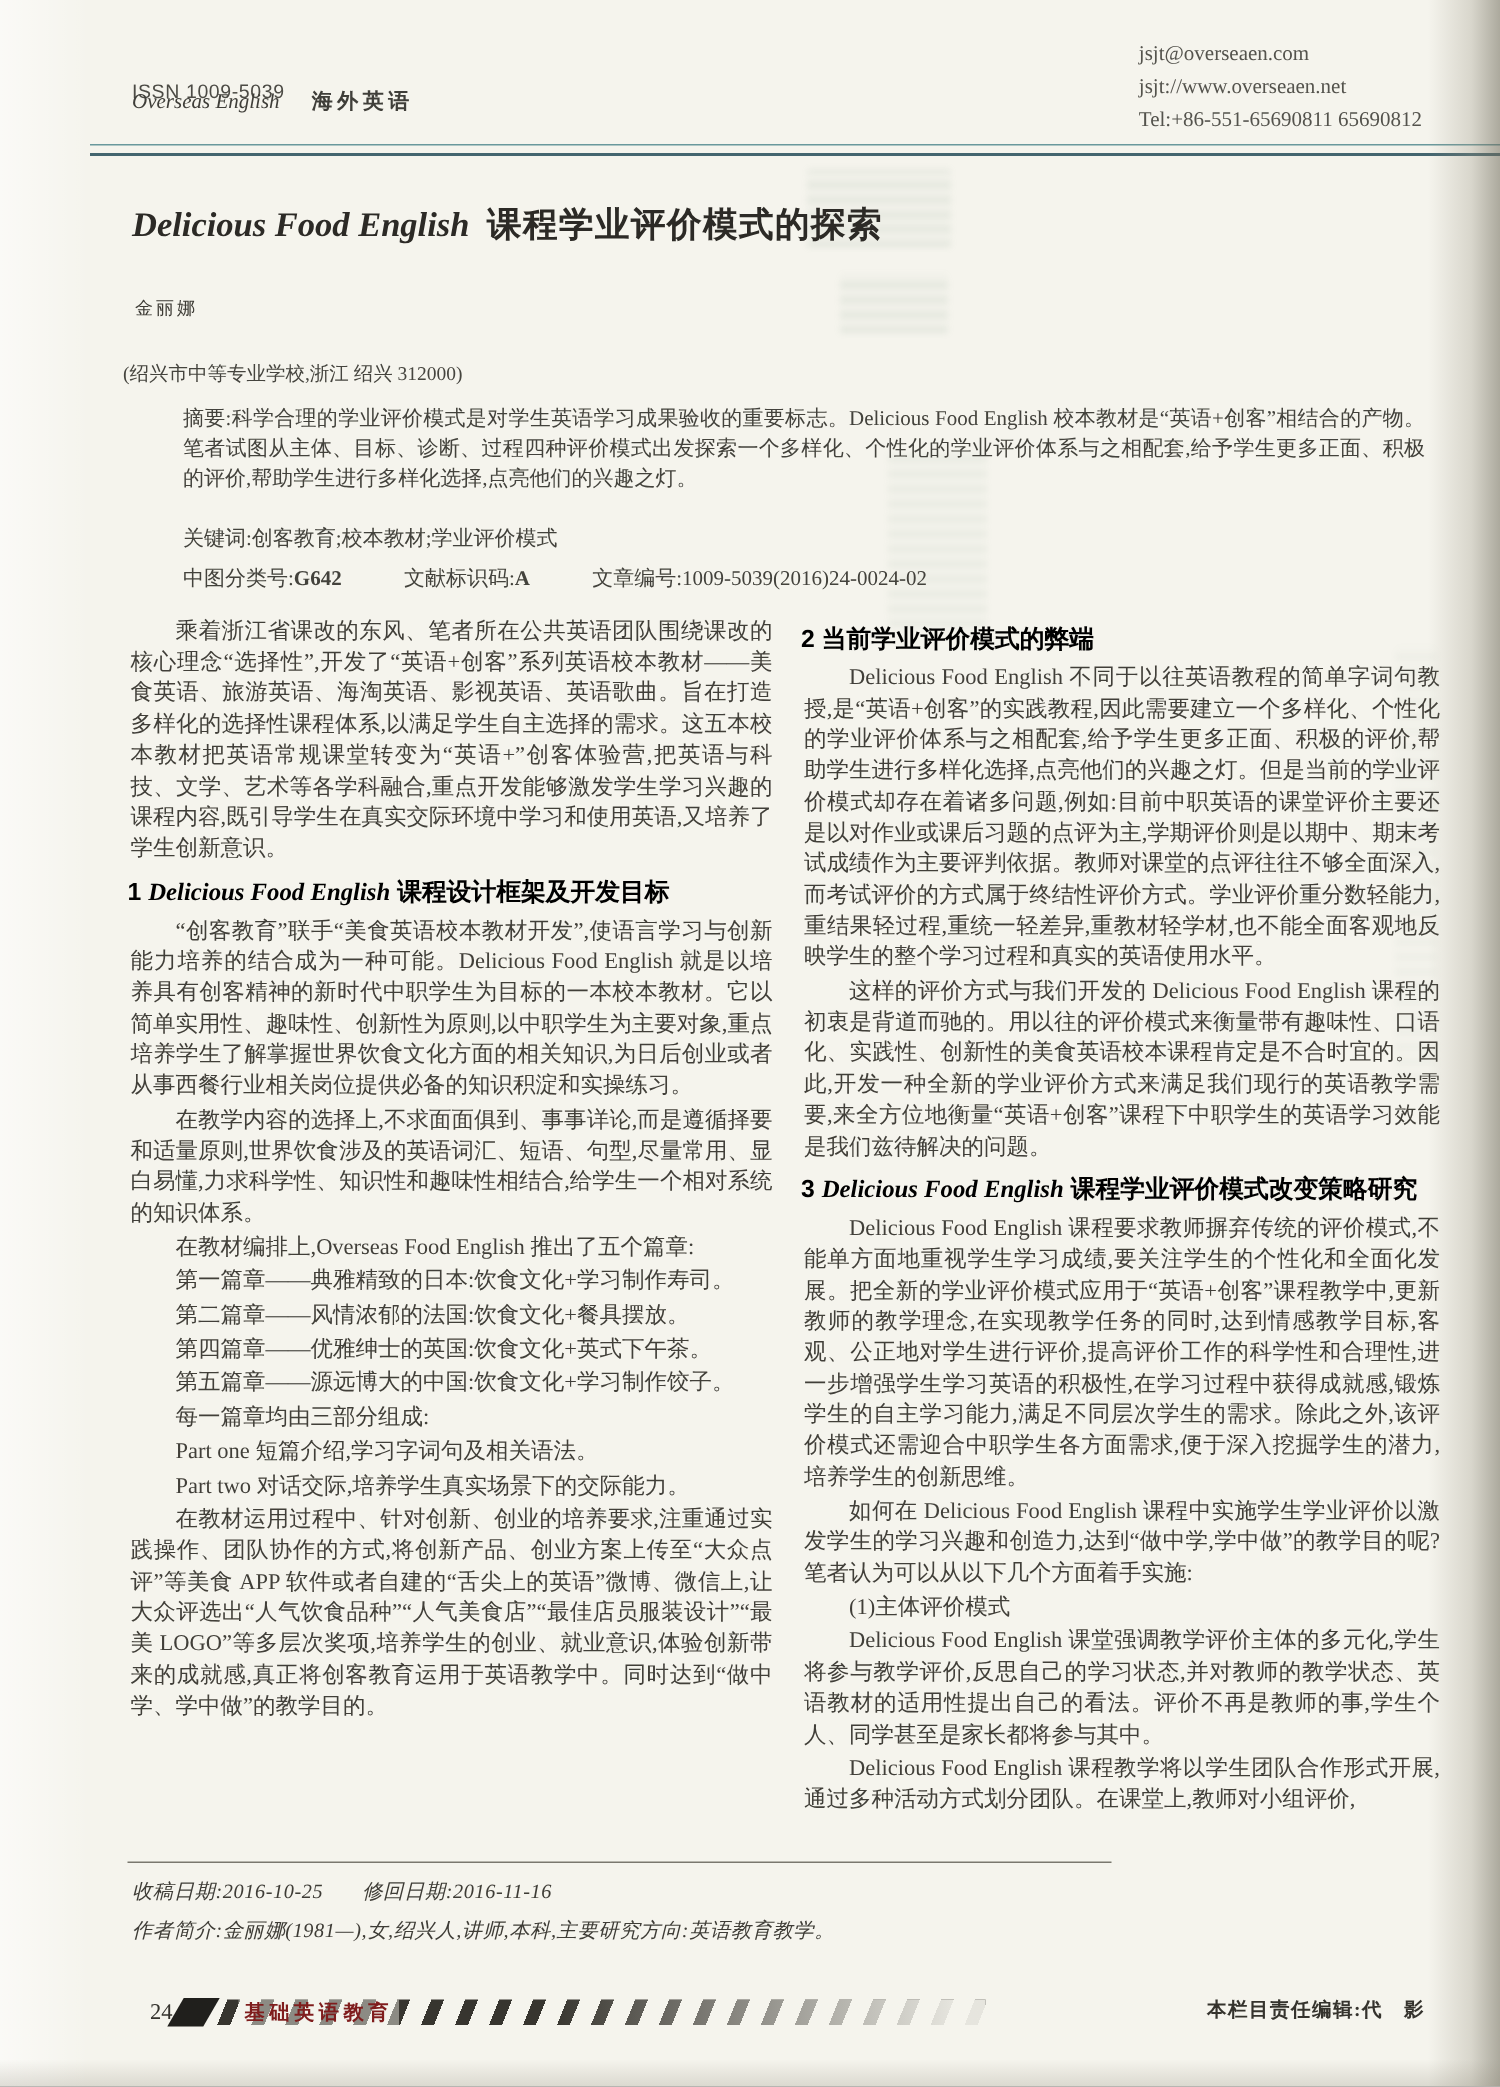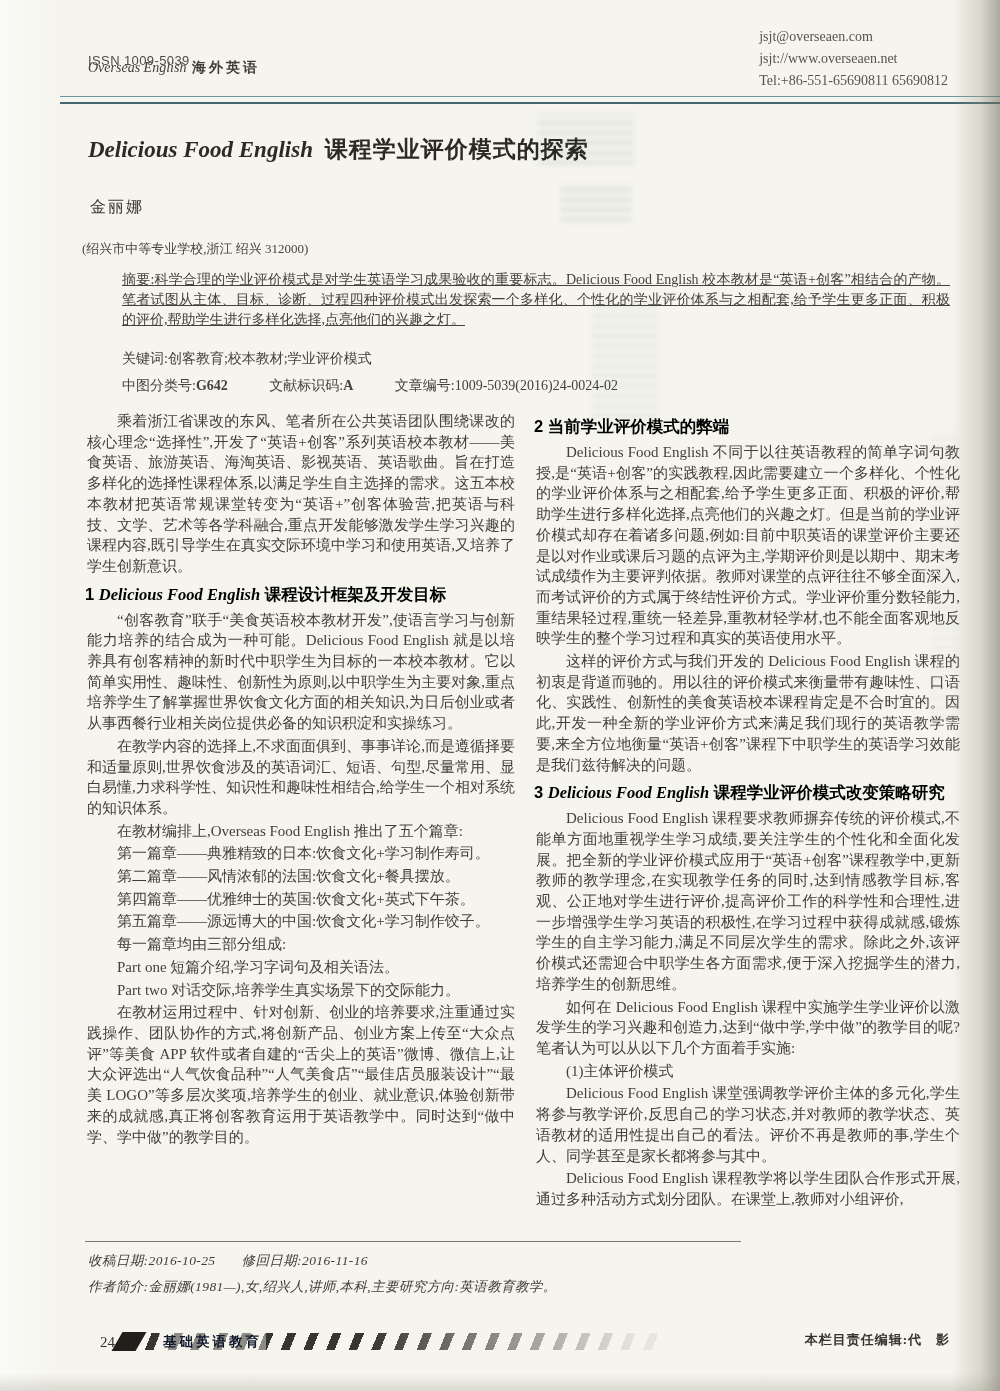--- a/index.html
+++ b/index.html
@@ -19,36 +19,36 @@
 
   
   .ghost { position:absolute; filter:blur(2px); opacity:.5; border-radius:2px;
     background:repeating-linear-gradient(0deg, rgba(130,158,136,.30) 0 4px, rgba(130,158,136,.06) 4px 10px); }
 
   
   .issn { position:absolute; left:88px; top:53px; font-size:13px; color:#4c4b45;
     font-family:"Liberation Sans","DejaVu Sans",sans-serif; letter-spacing:.4px; }
   .journal { position:absolute; left:88px; top:59px; font-size:14px; color:#3f3e39; }
   .journal .en { font-style:italic; font-family:"Liberation Serif",serif; }
-  .journal .cn { font-weight:bold; font-family:Liberation Serif, serif; letter-spacing:3px; margin-left:2px; }
+  .journal .cn { font-weight:bold; font-family:Liberation Serif, serif; letter-spacing:3px; margin-left:18px; }
   .contact { position:absolute; right:52px; top:26px; text-align:left; font-size:14px;
     color:#54534d; line-height:22px; }
   .head-rule { position:absolute; left:60px; right:0px; top:96px; height:5px;
     border-top:1px solid #69989c; border-bottom:2px solid #44656f; }
 
   
   .title { position:absolute; left:88px; top:134px; font-size:23px; color:#2c2a26; white-space:nowrap; }
   .title .en { font-family:"Liberation Serif",serif; font-style:italic; font-weight:bold; }
   .title .cn { font-family:"Liberation Sans","DejaVu Sans",sans-serif; font-weight:bold; letter-spacing:1px; margin-left:6px; }
-  .author { position:absolute; left:90px; top:197px; font-size:16px; color:#3c3a34; letter-spacing:2px; }
+  .author { position:absolute; left:90px; top:197px; font-size:12px; color:#3c3a34; letter-spacing:2px; }
   .affil { position:absolute; left:82px; top:240px; font-size:13px; color:#45443e; }
 
   
   .abstract { position:absolute; left:122px; top:270px; width:828px; font-size:14px;
-    line-height:20px; text-align:justify; color:#43423c;text-decoration:underline; }
+    line-height:20px; text-align:justify; color:#43423c; }
   .abstract .lbl { }
   .kw { position:absolute; left:122px; top:350px; font-size:14px; color:#43423c; }
   .clc { position:absolute; left:122px; top:377px; font-size:14px; color:#43423c; }
   .clc .gap { display:inline-block; width:38px; }
   .clc b { font-weight:bold; }
 
   
   .col { position:absolute; top:409px; width:432px; height:832px; overflow:hidden;
     font-size:15px; line-height:20.7px; text-align:justify; color:#413f39; }
   .col-left { left:85px; }
@@ -69,21 +69,21 @@
   .pageno { position:absolute; left:100px; top:1334px; font-size:15px; color:#34322d; }
   .banner { position:absolute; left:129px; top:1333px; width:528px; height:17px; }
   .banner .stripes { position:absolute; inset:0;
     background:repeating-linear-gradient(112deg, #37352f 0 8px, rgba(55,53,47,0) 8px 21px); }
   .banner .fade { position:absolute; inset:0;
     background:linear-gradient(90deg, rgba(245,244,237,0) 0%, rgba(245,244,237,0) 45%, rgba(245,244,237,.92) 96%); }
   .banner .lead { position:absolute; left:-12px; top:-1px; width:24px; height:19px;
     background:#201f1c; transform:skewX(-30deg); }
   .banner .label { position:absolute; left:30px; top:0; height:17px; line-height:17px;
     font-family:"Liberation Sans","DejaVu Sans",sans-serif; font-weight:bold; font-size:13.5px;
-    color:#0f172a; letter-spacing:3px; background:rgba(245,244,237,.45); padding:0 4px; }
+    color:#7f1d1d; letter-spacing:3px; background:rgba(245,244,237,.45); padding:0 4px; }
   .editor { position:absolute; right:50px; top:1331px; font-size:13px; font-weight:bold;
     color:#35332d; letter-spacing:1px; }
 </style>
 </head>
 <body>
 
 <div class="page">
 
   <div class="issn">ISSN 1009-5039</div>
   <div class="journal">

